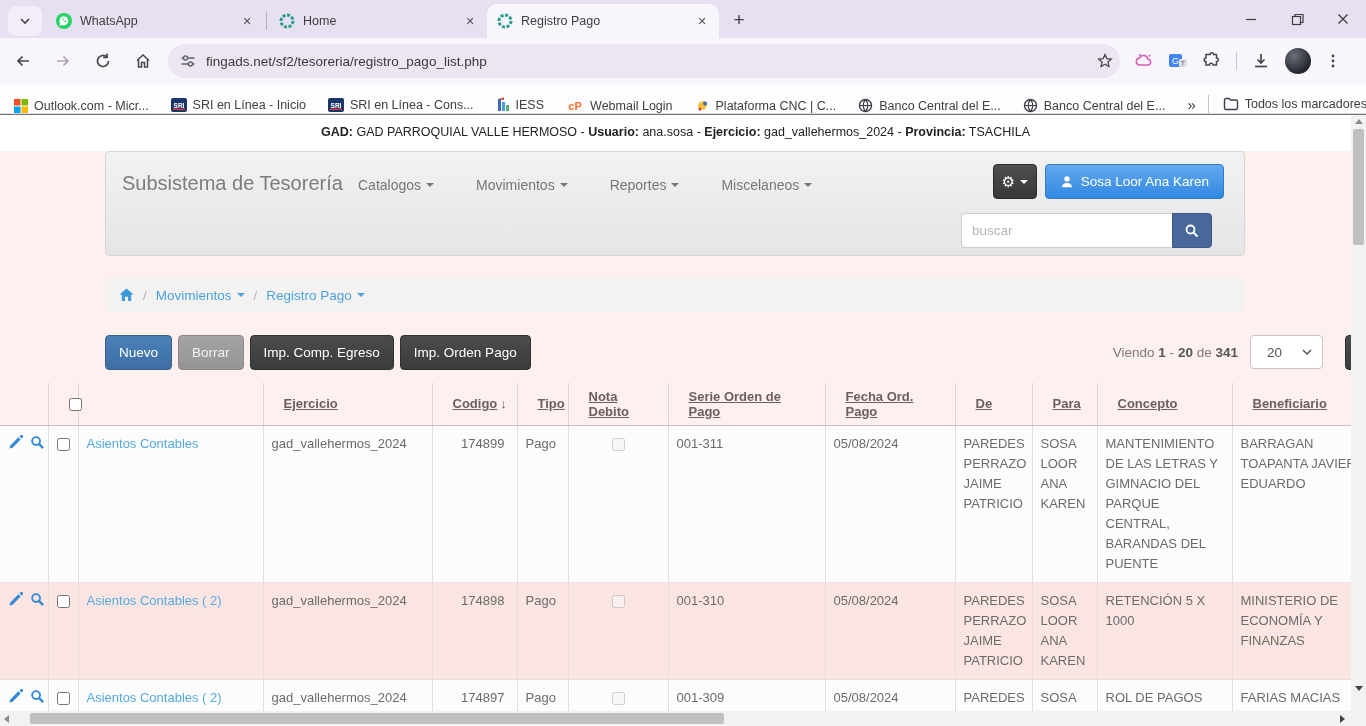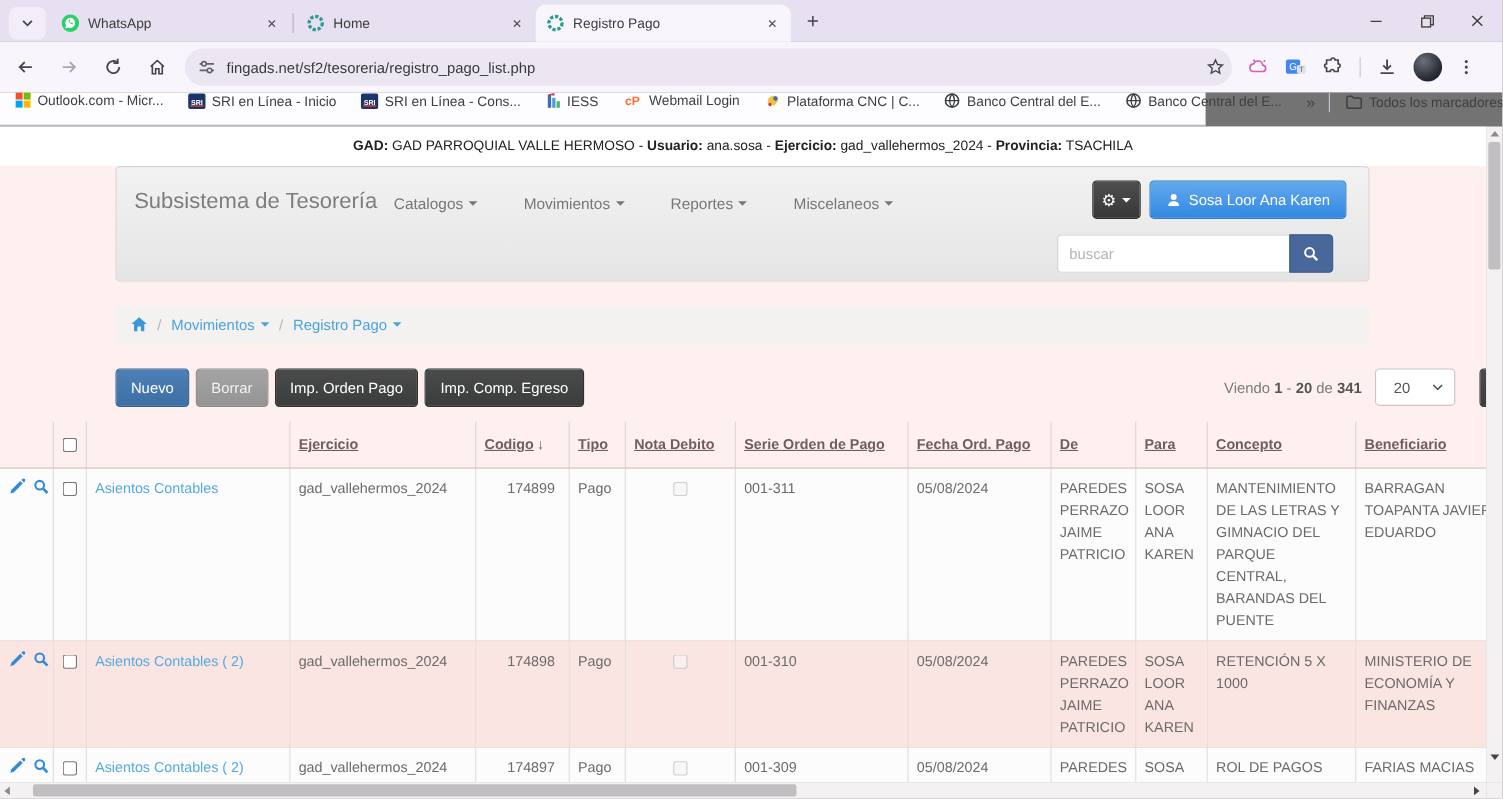--- a/index.html
+++ b/index.html
@@ -20,21 +20,21 @@
   .winbtn { width:46px; height:38px; display:flex; align-items:center; justify-content:center; }
 
   .toolbar { position:absolute; top:38px; left:0; width:1366px; height:46px; background:#f8f5fc; display:flex; align-items:center; }
   .navbtn { width:34px; height:34px; display:flex; align-items:center; justify-content:center; margin-left:6px; }
   .omnibox { width:952px; height:34px; margin-left:8px; background:#ece6f3; border-radius:17px; display:flex; align-items:center; padding:0 6px 0 12px; }
   .omnibox .url { flex:1; font-size:13.5px; color:#3a3a3a; margin-left:10px; white-space:nowrap; overflow:hidden; }
   .ext-icons { display:flex; align-items:center; margin-left:14px; gap:14px; }
   .tb-sep { width:1px; height:18px; background:#c9c2d4; }
   .avatar { width:26px; height:26px; border-radius:50%; background:radial-gradient(circle at 35% 30%, #6a6f7a, #23262d 70%); }
 
-  .bookmarks { position:absolute; top:84px; left:0; width:1096px; height:30px; background:#fdfcfe; border-bottom:1px solid #ddd8e3; display:flex; align-items:flex-start; padding:0 14px; gap:22px; font-size:12.5px; color:#3f3f3f; }
+  .bookmarks { position:absolute; top:84px; left:0; width:1366px; height:30px; background:#fdfcfe; border-bottom:1px solid #ddd8e3; display:flex; align-items:flex-end; padding:0 14px; gap:22px; font-size:12.5px; color:#3f3f3f; }
   .bm { display:flex; align-items:center; gap:6px; white-space:nowrap; }
   .bm-right { margin-left:auto; display:flex; align-items:center; gap:14px; }
   .chev2 { font-size:15px; color:#444; letter-spacing:-2px; }
 
   
   .page-viewport { position:absolute; top:115px; left:0; width:1351px; height:596px; background:#fdf0ee; overflow:hidden; }
   .gadbar { position:absolute; top:0; left:0; width:100%; height:36px; background:#ffffff; text-align:center; font-size:12.5px; color:#222; line-height:34px; }
   .gadbar b { font-weight:bold; }
 
   .nav-wrap { position:absolute; top:36px; left:105px; width:1140px; height:105px; background:linear-gradient(#f2f2f2,#e5e5e5); border:1px solid #d6d6d6; border-radius:4px; }
@@ -59,21 +59,21 @@
   .btn-muted { background:linear-gradient(#a4a4a4,#949494); border:1px solid #8a8a8a; color:#f2f2f2; }
   .btn-dark { background:linear-gradient(#4a4c4c,#3b3d3d); border:1px solid #2f3131; }
   .actions-right { margin-left:auto; display:flex; align-items:center; }
   .viendo { font-size:13.5px; color:#7a7a7a; }
   .viendo b { color:#555; }
   .pagesize { width:73px; height:34px; background:#fff; border:1px solid #c9c3c3; border-radius:4px; margin-left:12px; display:flex; align-items:center; justify-content:space-between; padding:0 10px 0 16px; font-size:13.5px; color:#555; }
   .printbtn { width:48px; margin-left:22px; margin-right:0; justify-content:center; gap:4px; }
 
   .tablewrap { position:absolute; top:268px; left:0; right:0; bottom:0; overflow:hidden; }
   table { border-collapse:collapse; table-layout:fixed; width:1372px; font-size:13px; }
-  th { height:42px; text-align:left; vertical-align:middle; padding:0 8px; color:#6d5f5f; font-weight:bold; border-right:1px solid #ddd4d4; border-bottom:1px solid #c9bfbf; }
+  th { height:42px; text-align:left; vertical-align:middle; padding:0 20px; color:#6d5f5f; font-weight:bold; border-right:1px solid #ddd4d4; border-bottom:1px solid #c9bfbf; }
   th .hlbl { text-decoration:underline; }
   td { vertical-align:top; padding:8px; color:#6b6b6b; line-height:20px; border-right:1px solid #e5dcdc; border-bottom:1px solid #e8dfdf; }
   tr.row-white { background:#fcfcfc; }
   tr.row-pink { background:#fbe5e2; }
   td.icons-cell { padding-top:9px; white-space:nowrap; }
   td.num { text-align:right; padding-right:12px; }
   td.center { text-align:center; }
   a.rowlink { color:#55aadf; text-decoration:none; }
   input[type=checkbox] { width:13px; height:13px; margin:0; vertical-align:middle; }
   .sort-arrow { font-weight:bold; color:#6d5f5f; margin-left:3px; }
@@ -364,22 +364,22 @@
       <span class="sep">/</span>
       <a href="#">
           <span>Registro Pago</span>
           <span class="caret"></span>
         </a>
     </div>
 
     <div class="actions">
       <div class="btn btn-primary">Nuevo</div>
       <div class="btn btn-muted">Borrar</div>
+      <div class="btn btn-dark">Imp. Comp. Egreso</div>
       <div class="btn btn-dark">Imp. Orden Pago</div>
-      <div class="btn btn-dark">Imp. Comp. Egreso</div>
       <div class="actions-right">
         <span class="viendo">
           <span>Viendo</span>
           <b>1</b>
           <span>-</span>
           <b>20</b>
           <span>de</span>
           <b>341</b>
         </span>
         <div class="pagesize">

